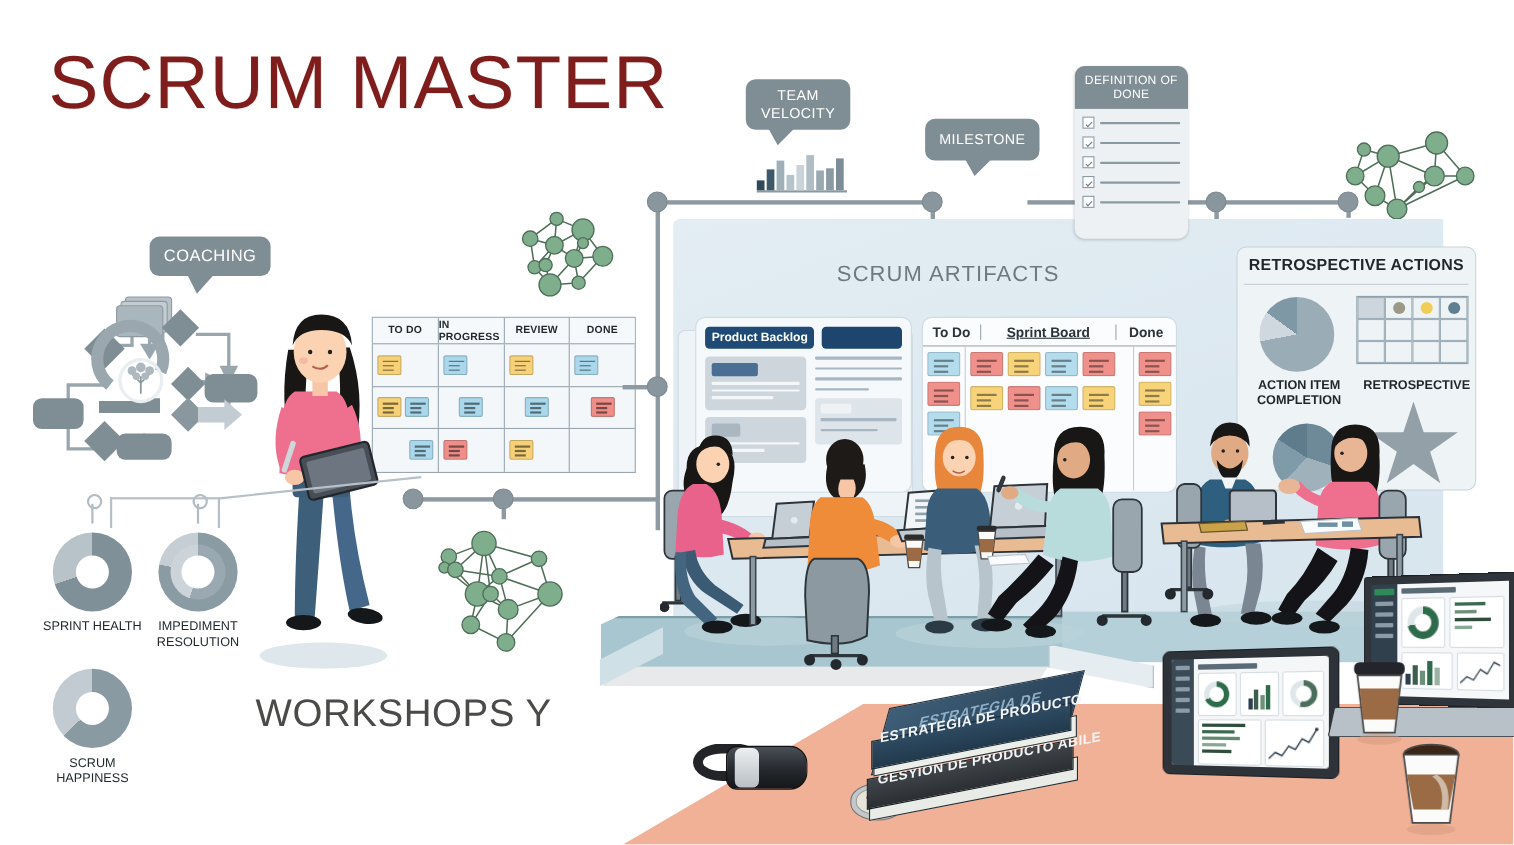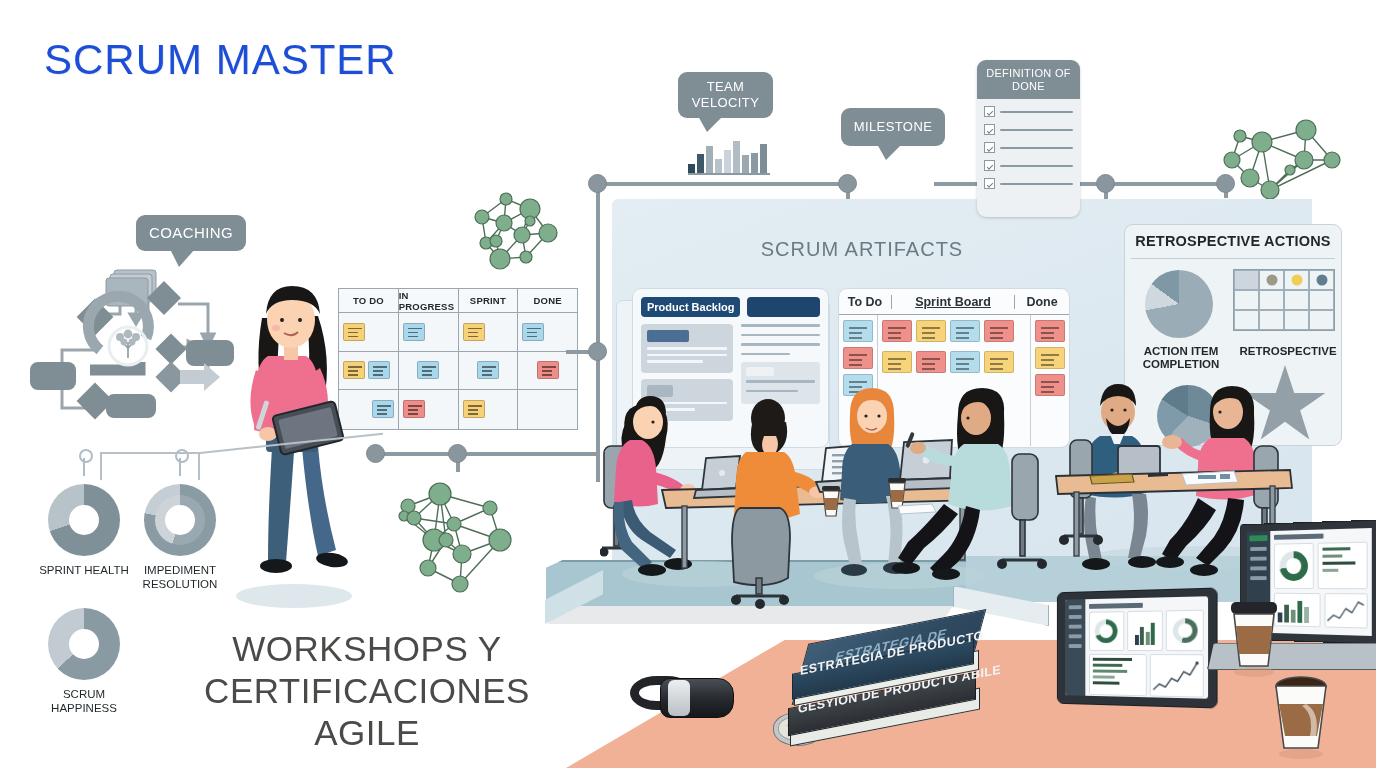--- a/index.html
+++ b/index.html
@@ -7,22 +7,22 @@
   body {
     font-family: "Liberation Sans", sans-serif;
     background: #ffffff;
     position: relative;
   }
   #stage { position: absolute; inset: 0; width: 1376px; height: 768px; }
 
   
   .main-title {
     position: absolute; left: 44px; top: 36px;
-    font-size: 42px; letter-spacing: 1px;
-    color: #1d4ed8; font-weight: 400;
+    font-size: 68px; letter-spacing: 1px;
+    color: #7f1d1d; font-weight: 400;
     white-space: nowrap;
     text-shadow: 1px 1px 0 rgba(0,0,0,.07);
     text-align: center;
   }
   .bottom-title {
     position: absolute; left: 152px; top: 628px;
     width: 430px; text-align: center;
     font-size: 35px; line-height: 42px; letter-spacing: .5px;
     color: #4a4a48; font-weight: 400;
   }
@@ -498,21 +498,21 @@
           <circle cx="34" cy="66" r="9"></circle>
           <circle cx="54" cy="78" r="9"></circle>
       </g>
     </svg>
   </div>
 
   <div id="kanban">
     <div class="k-head">
       <div>TO DO</div>
       <div>IN PROGRESS</div>
-      <div>SPRINT</div>
+      <div>REVIEW</div>
       <div>DONE</div>
     </div>
     <div class="k-row">
       <div class="k-cell">
           <i class="knote yellow"></i>
         </div>
       <div class="k-cell">
           <i class="knote blue"></i>
         </div>
       <div class="k-cell">
@@ -606,21 +606,20 @@
   </div>
   <div class="gauge-label" id="g2l">IMPEDIMENT RESOLUTION</div>
 
   <div class="gauge" id="g3">
     <span class="hole"></span>
   </div>
   <div class="gauge-label" id="g3l">SCRUM HAPPINESS</div>
 
   <div class="bottom-title">
     <div>WORKSHOPS Y</div>
-    <div>CERTIFICACIONES AGILE</div>
   </div>
 
   <div class="conn" style="left:596px;top:182px;width:254px;height:4px;"></div>
   <div class="conn" style="left:934px;top:182px;width:176px;height:4px;"></div>
   <div class="conn" style="left:1104px;top:182px;width:124px;height:4px;"></div>
   <div class="conn" style="left:596px;top:182px;width:4px;height:300px;"></div>
   <div class="conn" style="left:846px;top:182px;width:4px;height:26px;"></div>
   <div class="conn" style="left:1104px;top:182px;width:4px;height:36px;"></div>
   <div class="conn" style="left:1224px;top:182px;width:4px;height:16px;"></div>
   <div class="conn" style="left:566px;top:350px;width:34px;height:4px;"></div>

